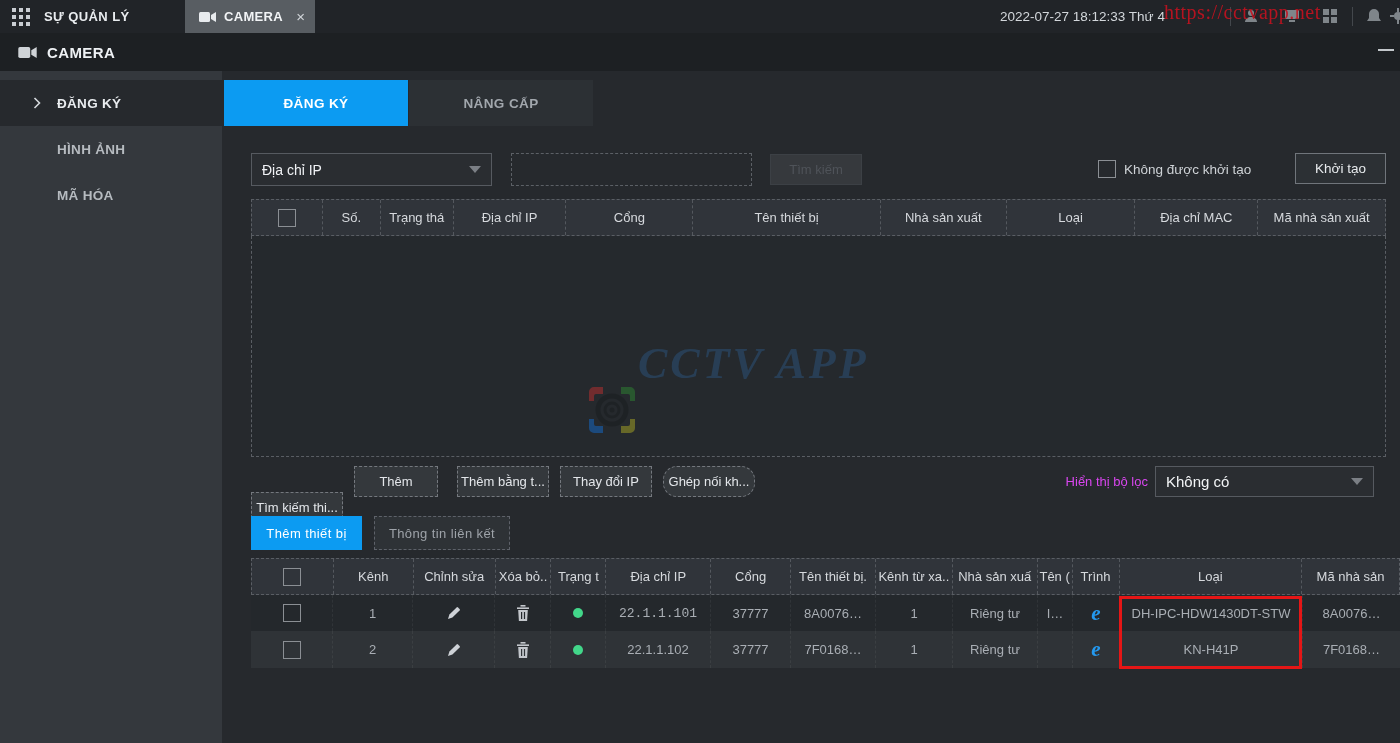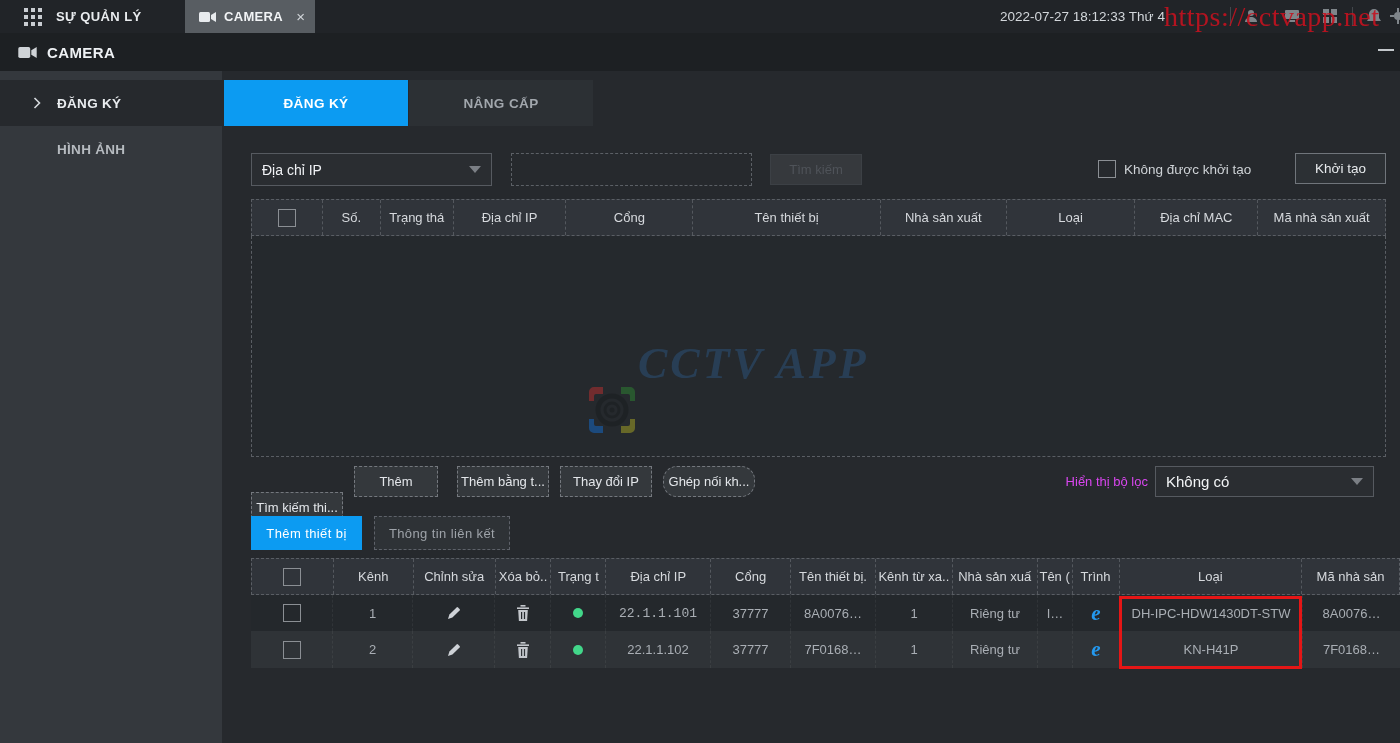--- a/index.html
+++ b/index.html
@@ -6,33 +6,33 @@
   html,body { background:#101214; }
   .screen {
     position:relative; width:1400px; height:743px; overflow:hidden;
     background:#26292d; font-family:"Liberation Sans", sans-serif;
     -webkit-font-smoothing:antialiased;
   }
   .abs { position:absolute; }
 
   
   .topbar { left:0; top:0; width:1400px; height:33px; background:#212428; display:flex; align-items:center; }
-  .home-zone { display:flex; align-items:center; gap:14px; padding-left:24px; width:185px; }
+  .home-zone { display:flex; align-items:center; gap:14px; padding-left:12px; width:185px; }
   .home-label { color:#e9ecef; font-size:13px; font-weight:bold; letter-spacing:.4px; white-space:nowrap; }
   .top-tab { width:130px; height:33px; background:#585d62; display:flex; align-items:center; padding:0 10px 0 14px; gap:8px; }
   .top-tab-label { color:#f2f4f6; font-size:13px; font-weight:bold; letter-spacing:.3px; flex:1; }
   .top-close { color:#d2d6da; font-size:15px; line-height:1; cursor:default; }
   .top-datetime { position:absolute; left:1000px; top:0; width:218px; height:33px; line-height:33px; text-align:left; color:#d3d7db; font-size:13.5px; white-space:nowrap; }
   .top-divider { position:absolute; top:7px; width:1px; height:19px; background:#43474c; }
   .top-icon { position:absolute; top:8px; color:#90969c; opacity:.85; }
 
   
   .url-watermark {
     left:1164px; top:1px; z-index:60; font-family:"Liberation Serif", serif;
-    font-size:28px; color:rgba(196,18,31,.9); white-space:nowrap; letter-spacing:.5px;
+    font-size:20px; color:rgba(196,18,31,.9); white-space:nowrap; letter-spacing:.5px;
   }
 
   
   .win-header { left:0; top:33px; width:1400px; height:38px; background:#1d2023; display:flex; align-items:center; padding-left:18px; gap:10px; }
   .win-title { color:#eef1f4; font-size:15px; font-weight:bold; letter-spacing:.4px; }
   .win-min { position:absolute; left:1378px; top:49px; width:16px; height:2px; background:#c3c7cb; }
 
   
   .sidebar { left:0; top:71px; width:222px; height:672px; background:#34383d; }
   .side-item { position:absolute; left:0; width:222px; height:46px; display:flex; align-items:center; cursor:default; }
@@ -173,20 +173,23 @@
     <div class="side-item active" style="top:9px;">
       <span class="side-chevron">
         <svg width="8" height="12" viewBox="0 0 8 12" fill="none" stroke="#d5d9dd" stroke-width="1.6">
             <polyline points="1.5,1 6.5,6 1.5,11"></polyline>
           </svg>
       </span>
       <span class="lbl">ĐĂNG KÝ</span>
     </div>
     <div class="side-item" style="top:55px;">
       <span class="lbl">HÌNH ẢNH</span>
+    </div>
+    <div class="side-item" style="top:101px;">
+      <span class="lbl">MÃ HÓA</span>
     </div>
   </div>
 
   <div class="abs tab-big tab-blue" style="left:224px; top:80px; width:184px;">
     <span>ĐĂNG KÝ</span>
   </div>
   <div class="abs tab-big tab-dark" style="left:409px; top:80px; width:184px;">
     <span>NÂNG CẤP</span>
   </div>
 

